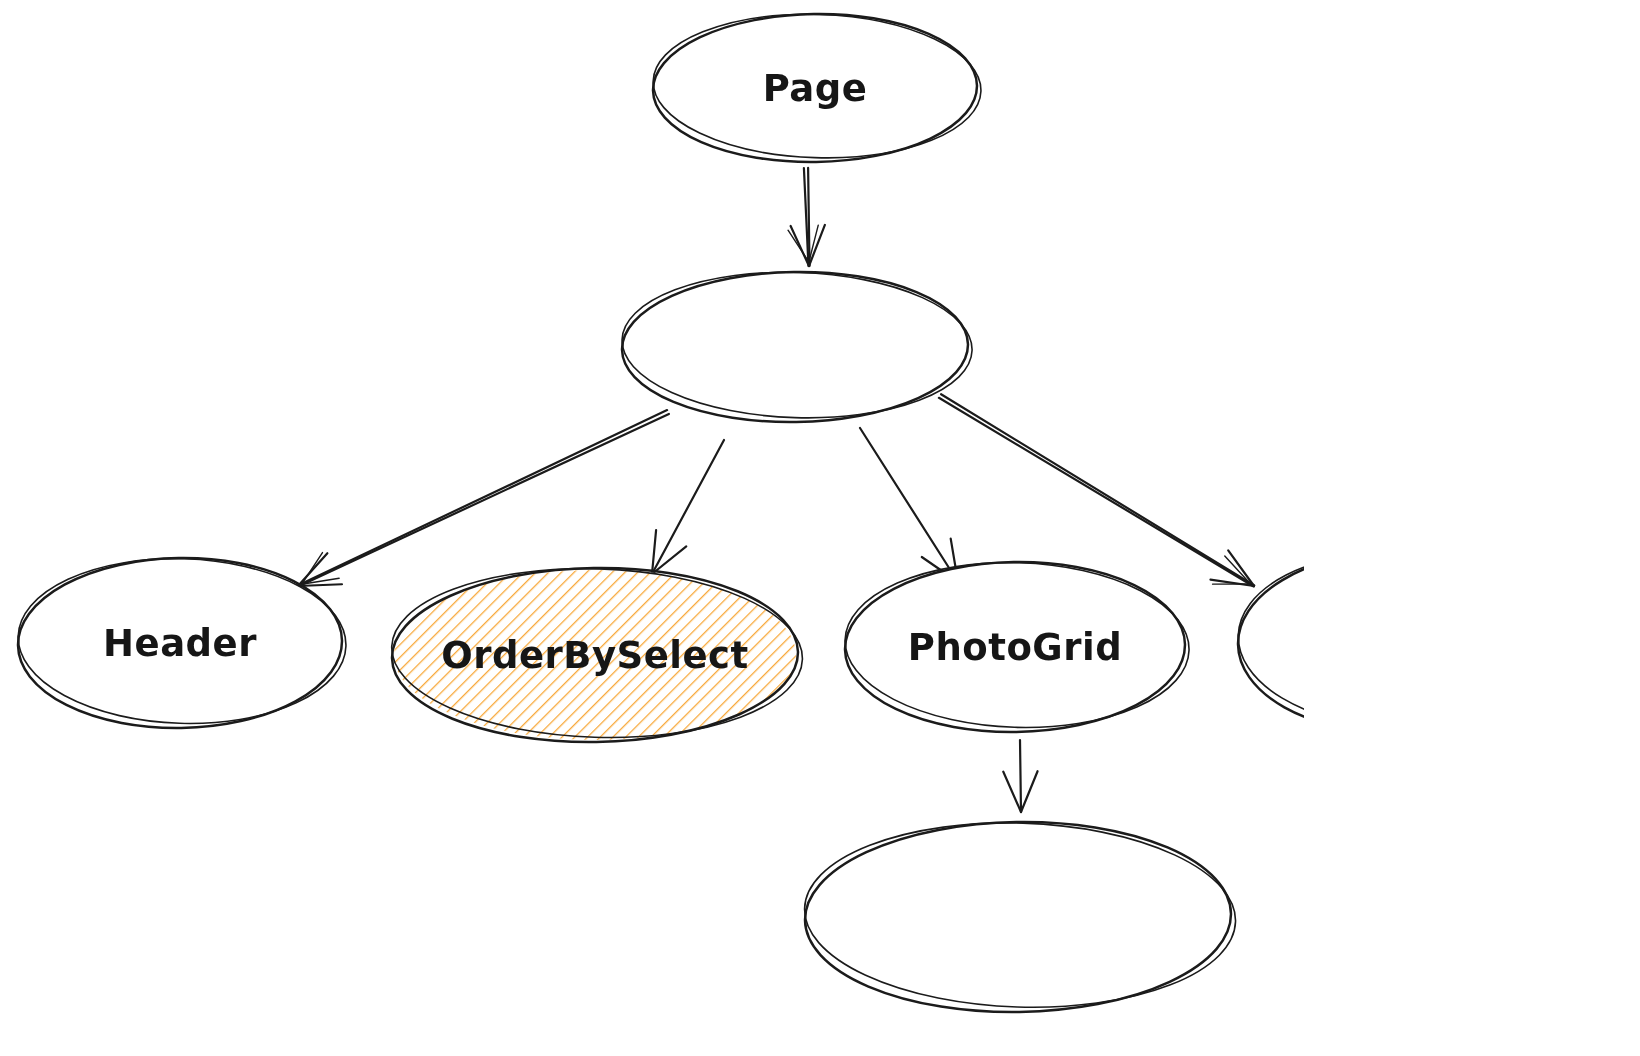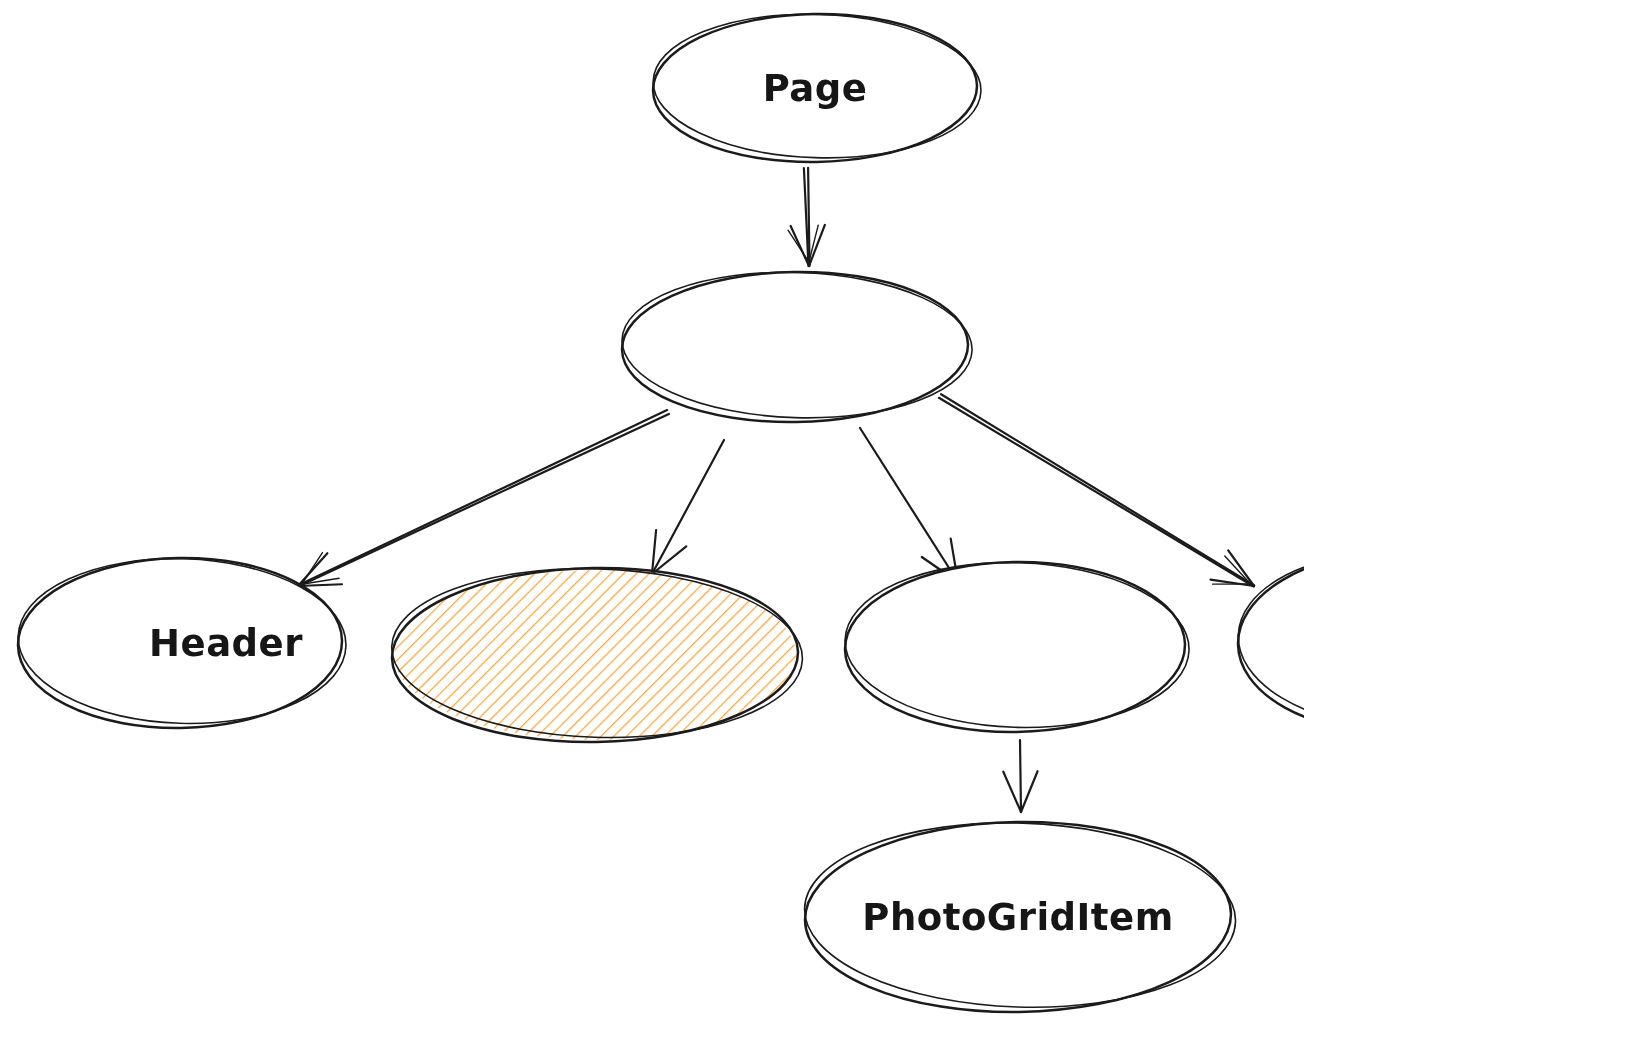--- a/index.html
+++ b/index.html
@@ -110,16 +110,17 @@
         <g>
           <ellipse cx="1018" cy="917" rx="212" ry="94" fill="#ffffff" stroke="none"></ellipse>
           <ellipse cx="1018" cy="917" rx="213" ry="95" fill="none" stroke="#1b1b1b" stroke-width="2.5" transform="rotate(-0.9 1018 917)"></ellipse>
           <ellipse cx="1020" cy="915" rx="215.556" ry="91.96" fill="none" stroke="#1b1b1b" stroke-width="1.6" transform="rotate(1.8 1018 917)"></ellipse>
         </g>
       </g>
     </svg>
 
   <div class="labels">
     <div class="node-label" style="left: 815px; top: 88px;">Page</div>
-    <div class="node-label" style="left: 180px; top: 643px; margin-left: 46px;">Header</div>
-    <div class="node-label" style="left: 1018px; top: 917px;">PhotoGridItem</div>
+    <div class="node-label" style="left: 180px; top: 643px;">Header</div>
+    <div class="node-label" style="left: 595px; top: 655px;">OrderBySelect</div>
+    <div class="node-label" style="left: 1015px; top: 647px;">PhotoGrid</div>
   </div>
 </div>
 
 </body></html>

